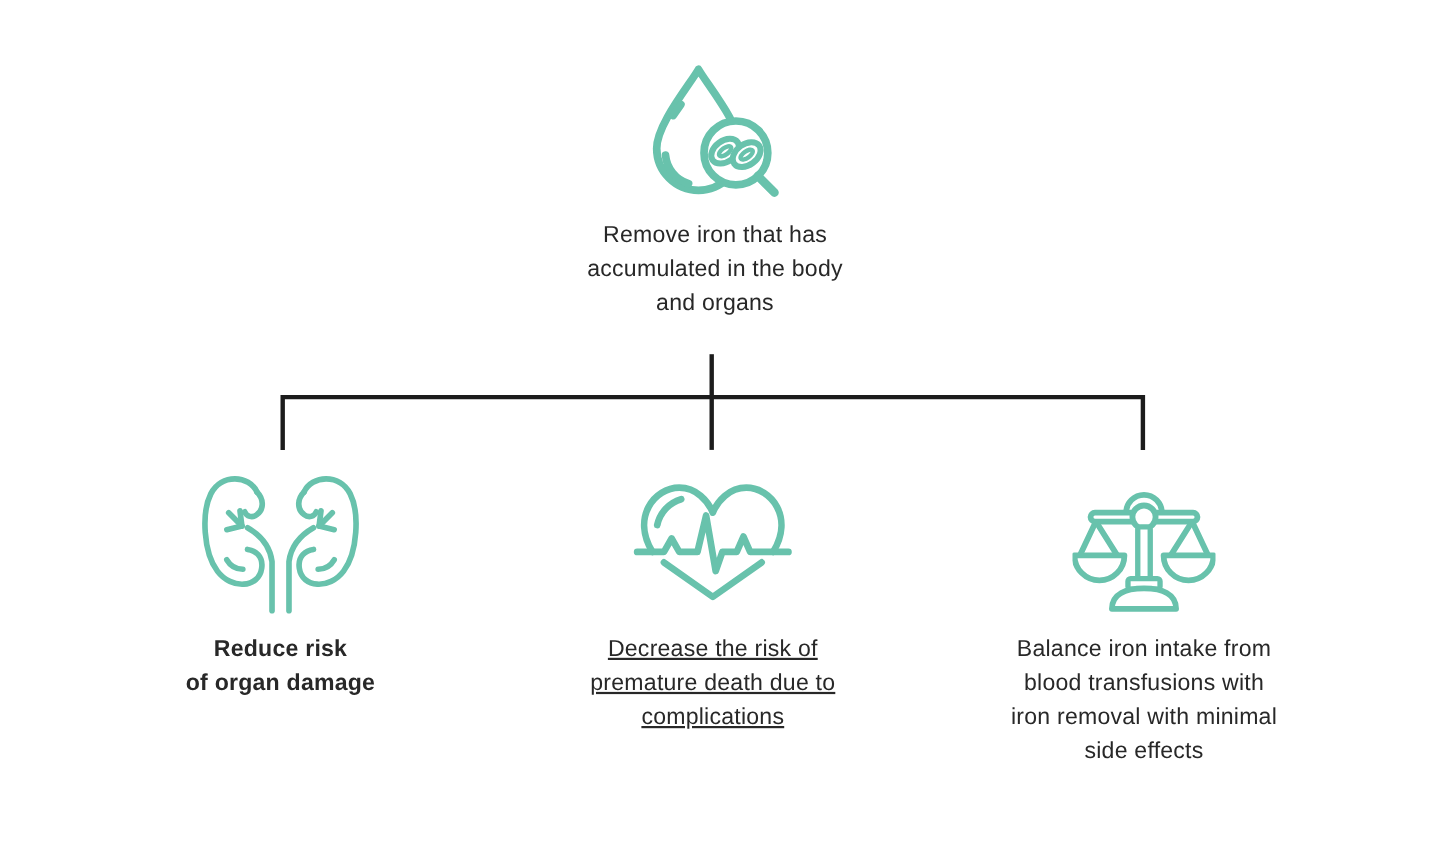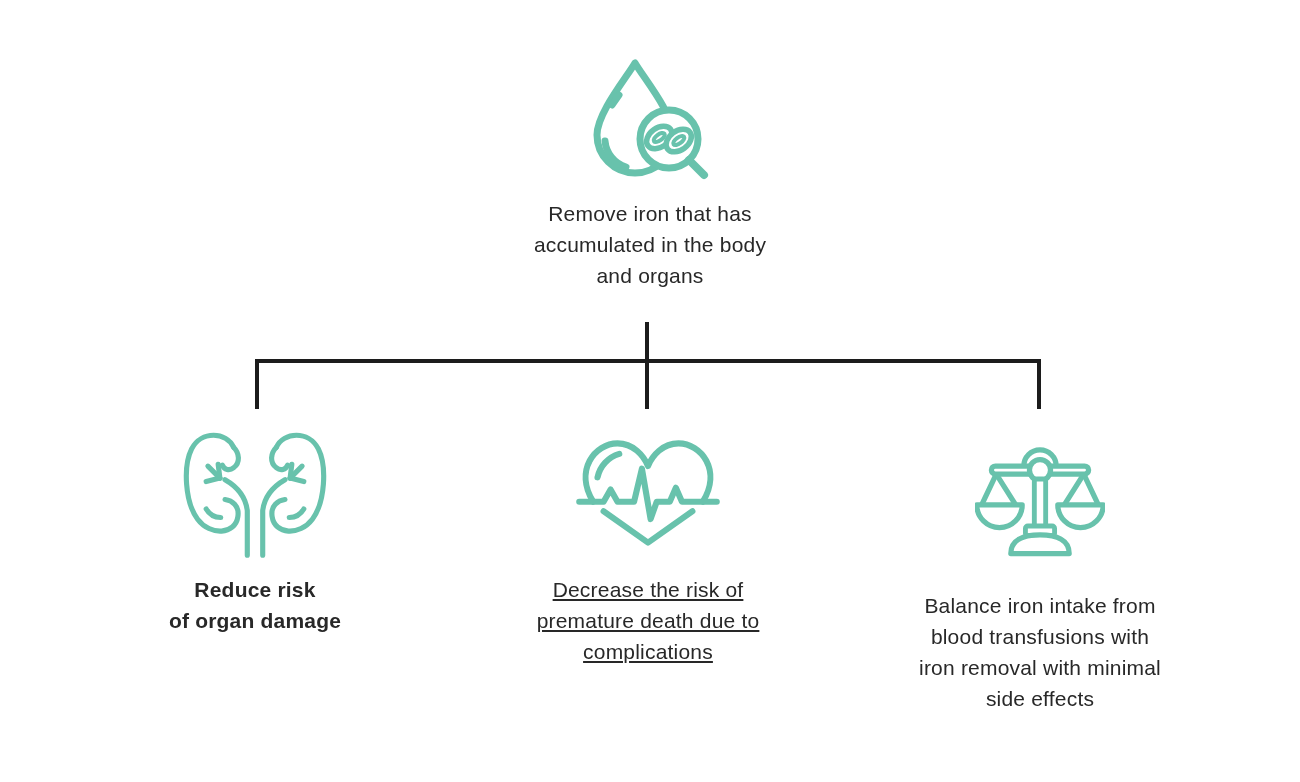--- a/index.html
+++ b/index.html
@@ -111,18 +111,18 @@
       <path class="stroke fillw" stroke-width="6.5" d="M2 90 A28 28 0 0 0 58 90 Z"></path>
       <path class="stroke fillw" stroke-width="6.5" d="M102 90 A28 28 0 0 0 158 90 Z"></path>
       <path class="stroke" stroke-width="6.5" d="M60 42 A20 20 0 0 1 100 42"></path>
       <rect class="stroke fillw" stroke-width="6.5" x="20" y="42" width="120" height="10" rx="5"></rect>
       <circle class="stroke fillw" stroke-width="6.5" cx="80" cy="47" r="13"></circle>
       <rect class="stroke fillw" stroke-width="6" x="73" y="58" width="14" height="60" rx="3"></rect>
       <rect class="stroke fillw" stroke-width="6" x="62" y="116" width="36" height="12" rx="3"></rect>
       <path class="stroke fillw" stroke-width="6.5" d="M44 150 C44 133 60 127 80 127 C100 127 116 133 116 150 Z"></path>
     </svg>
   </div>
-  <div class="abs label" style="left:860px;top:574px;width:360px;margin-top:16px;">Balance iron intake from
+  <div class="abs label" style="left:860px;top:574px;width:360px;">Balance iron intake from
 blood transfusions with
 iron removal with minimal
 side effects</div>
 
 </div>
 
 </body></html>

